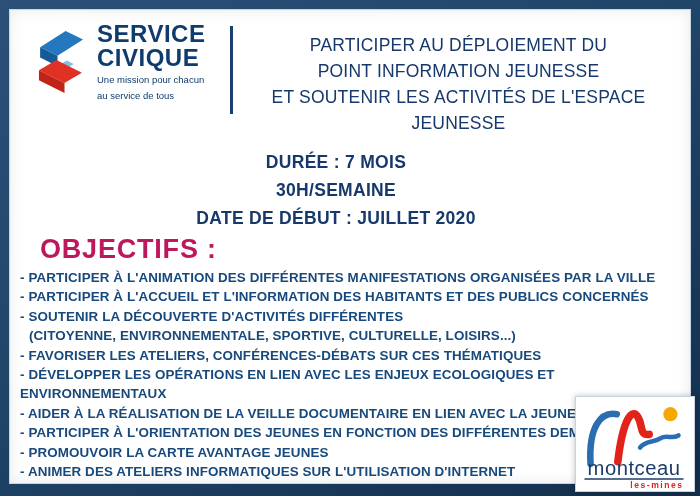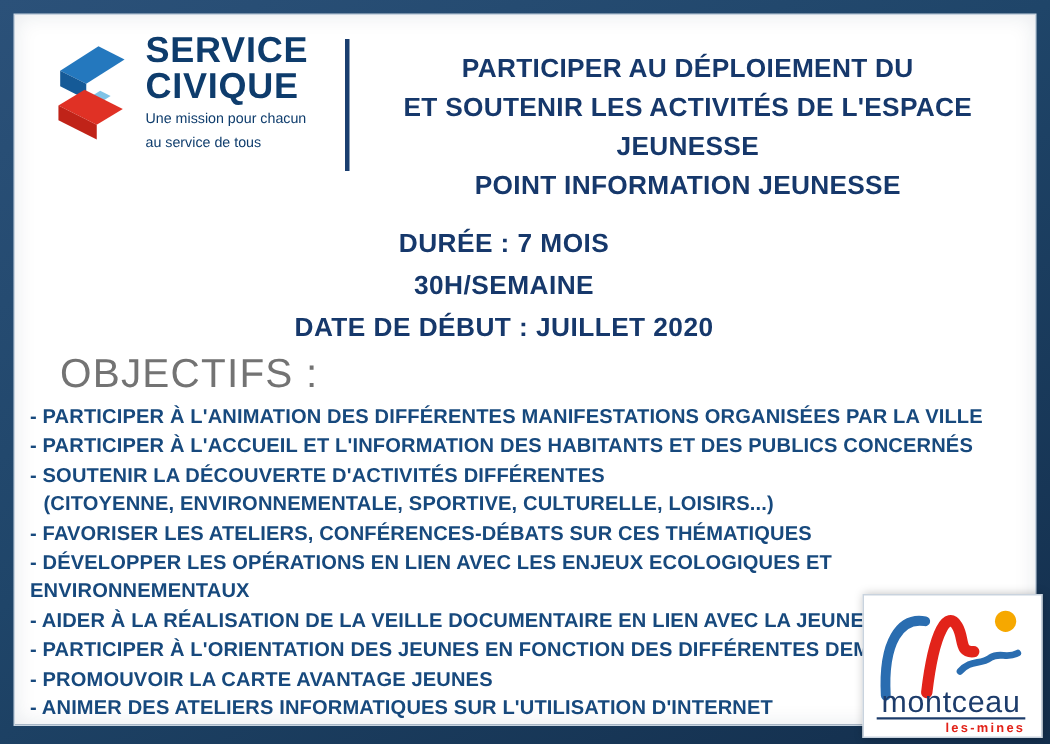--- a/index.html
+++ b/index.html
@@ -29,35 +29,35 @@
   .tagline {
     font-size: 9.5px; color: #0e3c6c; line-height: 12px;
     margin-top: 4px; font-weight: 400;
   }
   .separator {
     width: 3px; height: 88px; background: #1a3e6f;
     margin: 4px 0 0 8px; flex: 0 0 auto;
   }
   .title-block {
     flex: 1; text-align: center; padding-top: 10px;
-    font-size: 17.5px; font-weight: 700; color: #16386b;
+    font-size: 17.5px; font-weight: 400; color: #16386b;
     line-height: 26px; letter-spacing: 0.2px;
   }
   
   .details {
     margin-top: 12px; padding-right: 28px;
     text-align: center;
     font-size: 17.5px; font-weight: 700; color: #16386b;
     line-height: 28px; letter-spacing: 0.3px;
   }
   
   .objectives { margin-top: 2px; }
   .objectives-heading {
     margin: 0 0 0 30px;
-    font-size: 27px; font-weight: 400; color: #737373;
+    font-size: 27px; font-weight: 700; color: #be185d;
     line-height: 30px; letter-spacing: 0.8px;
   }
   .objectives-list {
     list-style: none; margin: 4px 0 0 0; padding: 0 0 0 10px;
     font-size: 13.4px; font-weight: 700; color: #17497d;
     line-height: 19.4px; letter-spacing: 0.1px;
   }
   .objectives-list li.cont { padding-left: 9px; }
   
   .montceau {
@@ -87,22 +87,22 @@
         <div class="wordmark-block">
           <div class="wordmark">SERVICE</div>
           <div class="wordmark">CIVIQUE</div>
           <div class="tagline">Une mission pour chacun</div>
           <div class="tagline">au service de tous</div>
         </div>
       </div>
       <div class="separator"></div>
       <div class="title-block">
         <div>PARTICIPER AU DÉPLOIEMENT DU</div>
+        <div>POINT INFORMATION JEUNESSE</div>
         <div>ET SOUTENIR LES ACTIVITÉS DE L'ESPACE JEUNESSE</div>
-        <div>POINT INFORMATION JEUNESSE</div>
       </div>
     </div>
 
     <div class="details">
       <div>DURÉE : 7 MOIS</div>
       <div>30H/SEMAINE</div>
       <div>DATE DE DÉBUT : JUILLET 2020</div>
     </div>
 
     <div class="objectives">

